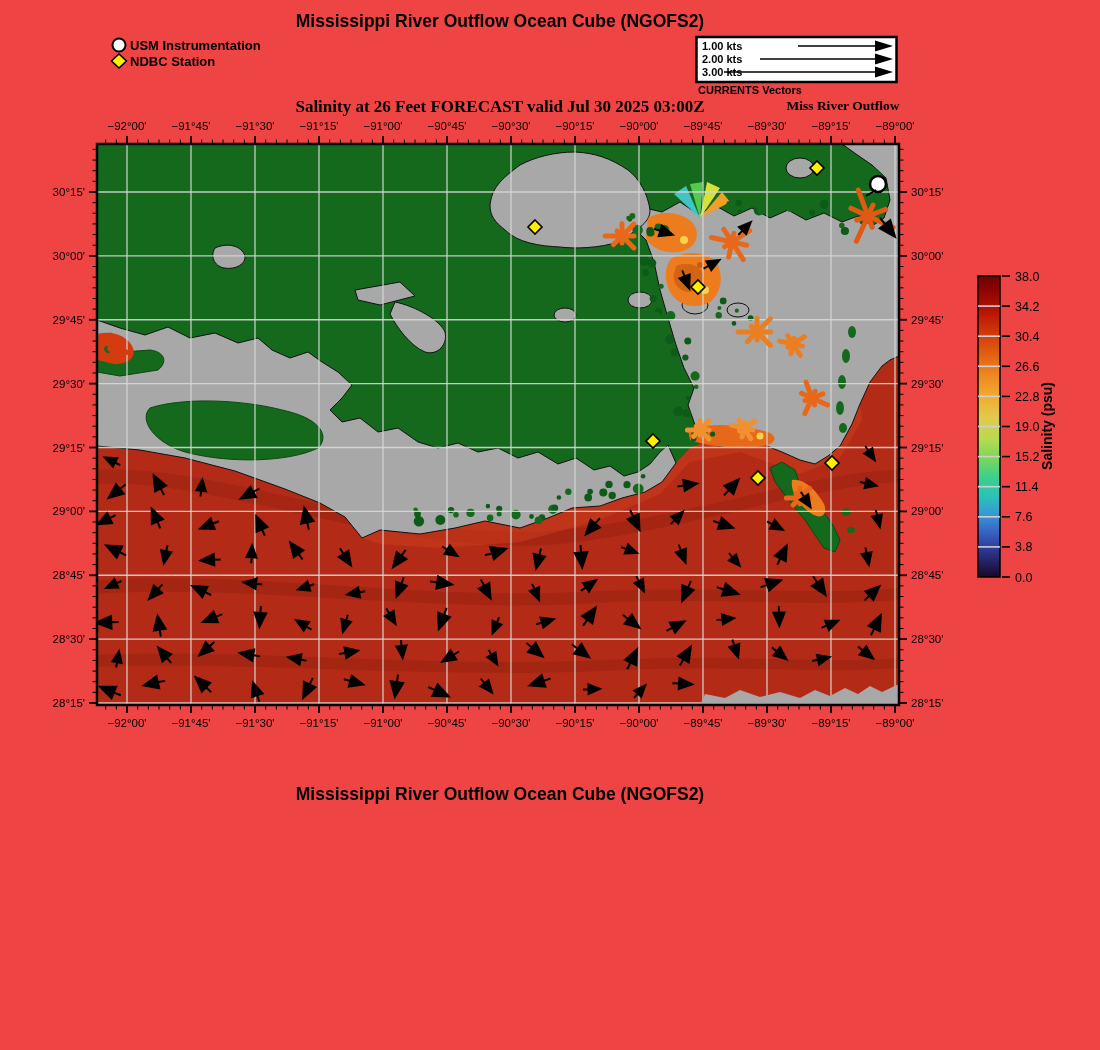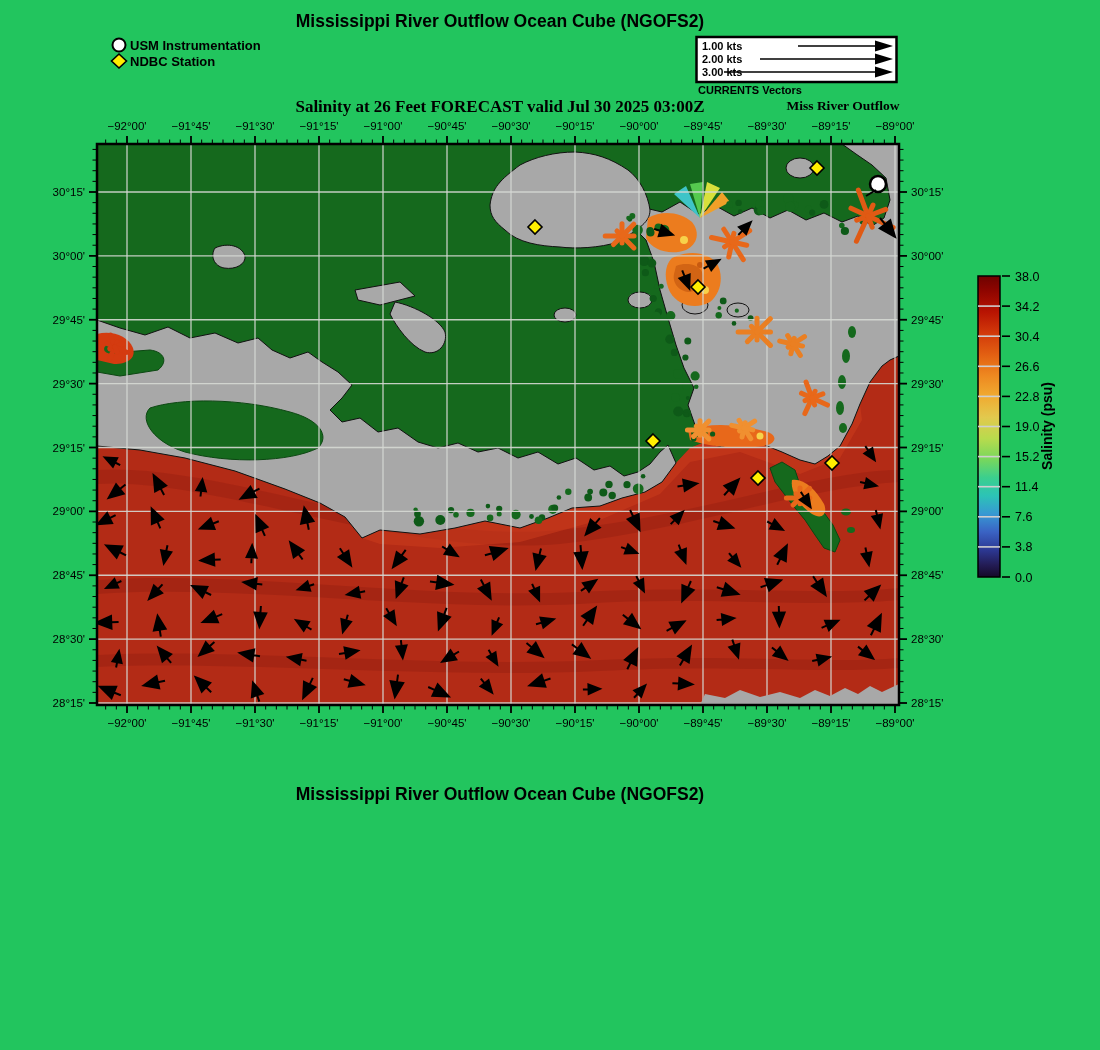--- a/index.html
+++ b/index.html
@@ -1,16 +1,16 @@
 <!DOCTYPE html>
 <html><head>
 <meta charset="utf-8">
 <style>
   html,body{margin:0;padding:0;background:#ffffff;}
-  .figwrap{width:1100px;height:1050px;position:relative;background:#22c55e;}
+  .figwrap{width:1100px;height:1050px;position:relative;background:#ef4444;}
   text{font-family:"Liberation Sans",sans-serif;fill:#000;}
   .title{font-size:17.5px;font-weight:bold;}
   .subtitle{font-family:"Liberation Serif",serif;font-size:17px;font-weight:bold;}
   .legtxt{font-size:13px;font-weight:bold;}
   .ctxt{font-size:11px;font-weight:bold;}
   .regiontxt{font-family:"Liberation Serif",serif;font-size:13.5px;font-weight:bold;}
   .axlbl{font-size:11.5px;}
   .cblbl{font-size:12.5px;}
   .cbarlabel{font-size:14px;font-weight:bold;}
 </style>

